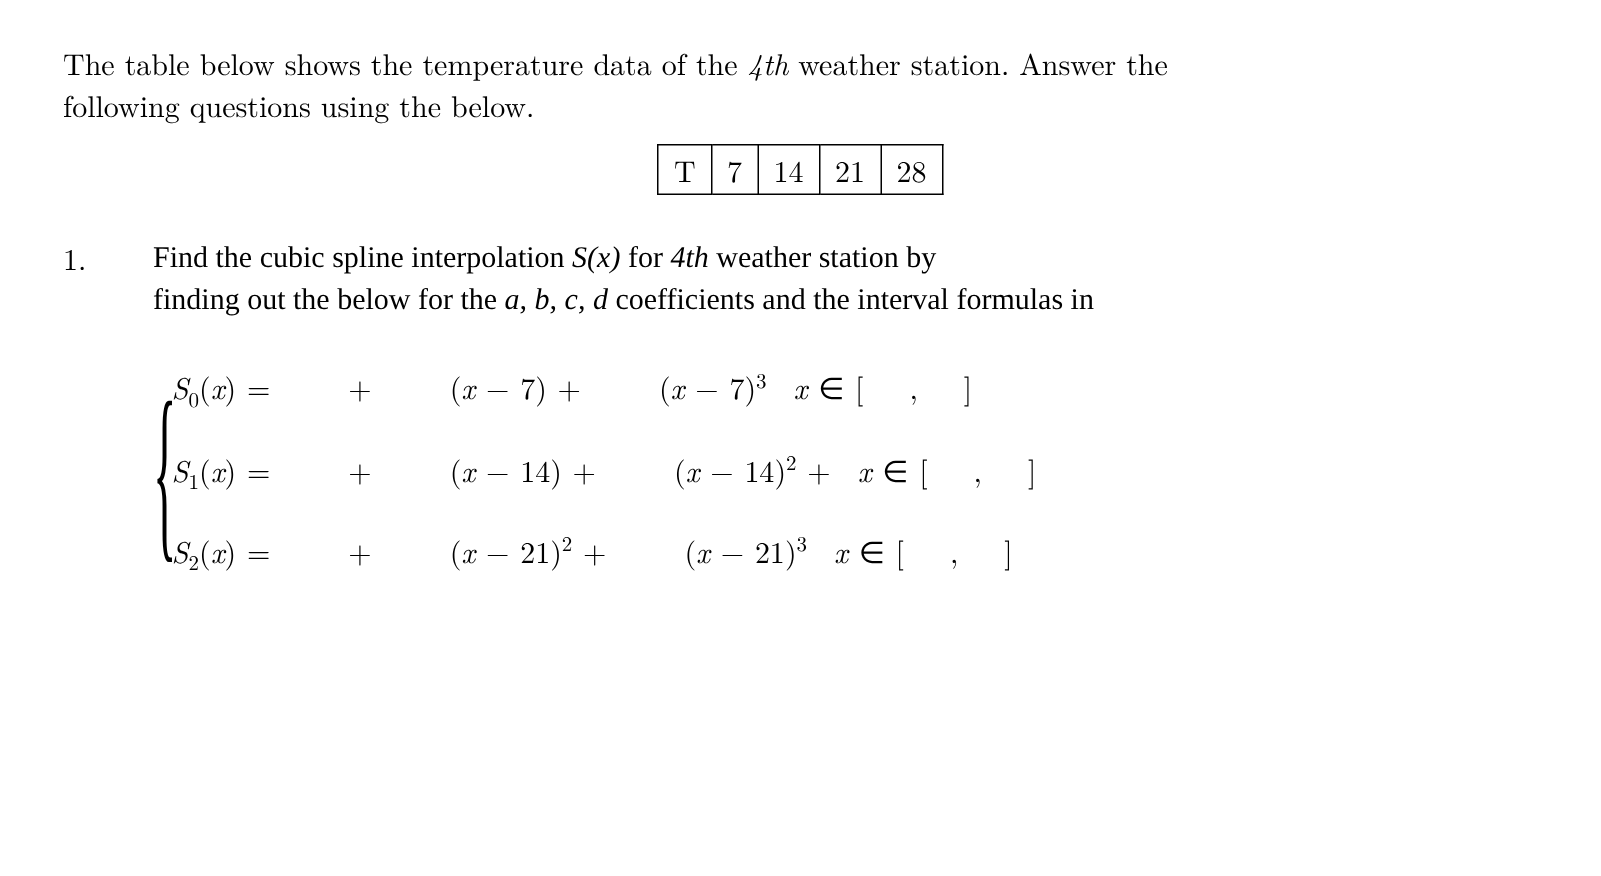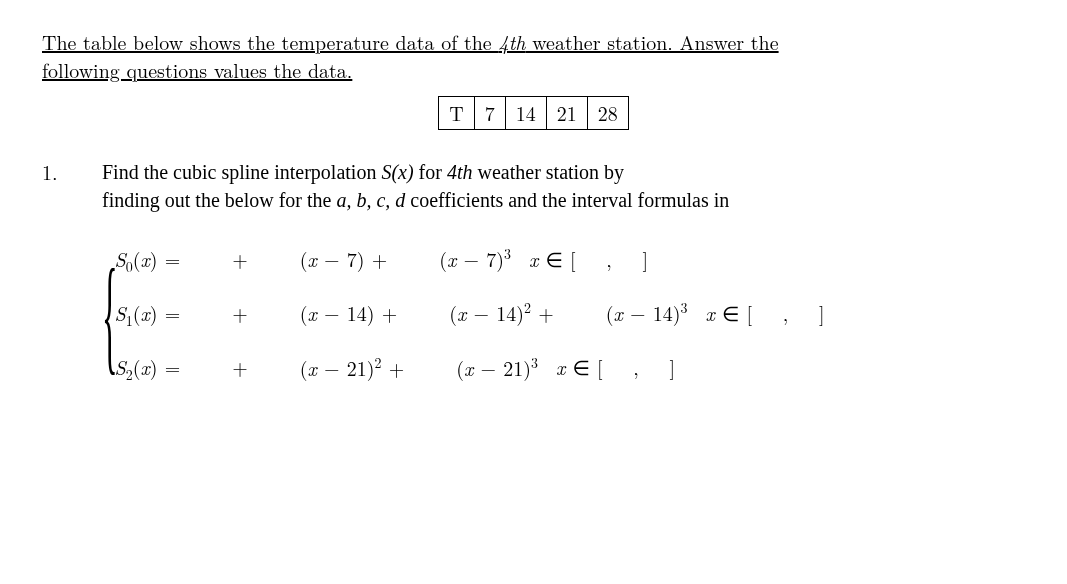--- a/index.html
+++ b/index.html
@@ -5,21 +5,21 @@
   body {
     font-family: "Latin Modern Roman", "CMU Serif", "Times New Roman", Georgia, serif;
     font-size: 20px;
     line-height: 1.4;
     color: #000;
     margin: 0;
     padding: 28px 42px;
     width: 1067px;
     box-sizing: border-box;
   }
-  .intro { margin-bottom: 12px; text-decoration: underline; }
+  .intro { margin-bottom: 12px; }
   .i { font-style: italic; }
   table.data {
     border-collapse: collapse;
     margin: 8px auto 28px auto;
   }
   table.data td {
     border: 1px solid #000;
     padding: 2px 10px;
     text-align: center;
     font-size: 20px;
@@ -50,21 +50,21 @@
   .sup { font-size: 0.7em; vertical-align: super; font-style: normal; }
   .firstpart, .lead {
     text-indent: 72px;
   }
 </style>
 </head>
 <body>
 
 <div class="intro">
   <span>The table below shows the temperature data of the </span><span class="i">4th</span><span> weather station. Answer the</span><br>
-  <span>following questions values the data.</span>
+  <span>following questions using the below.</span>
 </div>
 
 <table class="data">
   <tbody>
       <tr>
     <td>T</td>
     <td>7</td>
     <td>14</td>
     <td>21</td>
     <td>28</td>
@@ -90,21 +90,20 @@
         <span class="op"><span class="gap"></span>+</span>
         <span><span class="gap"></span><span class="par">(</span>x <span class="op">−</span> <span style="font-style:normal">7</span><span class="par">)</span> <span class="op">+</span></span>
         <span><span class="gap"></span><span class="par">(</span>x <span class="op">−</span> <span style="font-style:normal">7</span><span class="par">)</span><span class="sup">3</span></span>
         <span>x <span class="op">∈</span> <span class="sq">[</span>&nbsp;&nbsp;&nbsp;<span class="comma">,</span>&nbsp;&nbsp;&nbsp;<span class="sq">]</span></span>
       </div>
       <div class="piece">
         <span>S<span class="sub">1</span><span class="par">(</span>x<span class="par">)</span> <span class="op">=</span></span>
         <span class="op"><span class="gap"></span>+</span>
         <span><span class="gap"></span><span class="par">(</span>x <span class="op">−</span> <span style="font-style:normal">14</span><span class="par">)</span> <span class="op">+</span></span>
         <span><span class="gap"></span><span class="par">(</span>x <span class="op">−</span> <span style="font-style:normal">14</span><span class="par">)</span><span class="sup">2</span> <span class="op">+</span></span>
-        <span><span class="gap"></span><span class="par">(</span>x <span class="op">−</span> <span style="font-style:normal">14</span><span class="par">)</span><span class="sup">3</span></span>
         <span>x <span class="op">∈</span> <span class="sq">[</span>&nbsp;&nbsp;&nbsp;<span class="comma">,</span>&nbsp;&nbsp;&nbsp;<span class="sq">]</span></span>
       </div>
       <div class="piece">
         <span>S<span class="sub">2</span><span class="par">(</span>x<span class="par">)</span> <span class="op">=</span></span>
         <span class="op"><span class="gap"></span>+</span>
         <span><span class="gap"></span><span class="par">(</span>x <span class="op">−</span> <span style="font-style:normal">21</span><span class="par">)</span><span class="sup">2</span> <span class="op">+</span></span>
         <span><span class="gap"></span><span class="par">(</span>x <span class="op">−</span> <span style="font-style:normal">21</span><span class="par">)</span><span class="sup">3</span></span>
         <span>x <span class="op">∈</span> <span class="sq">[</span>&nbsp;&nbsp;&nbsp;<span class="comma">,</span>&nbsp;&nbsp;&nbsp;<span class="sq">]</span></span>
       </div>
     </div>

